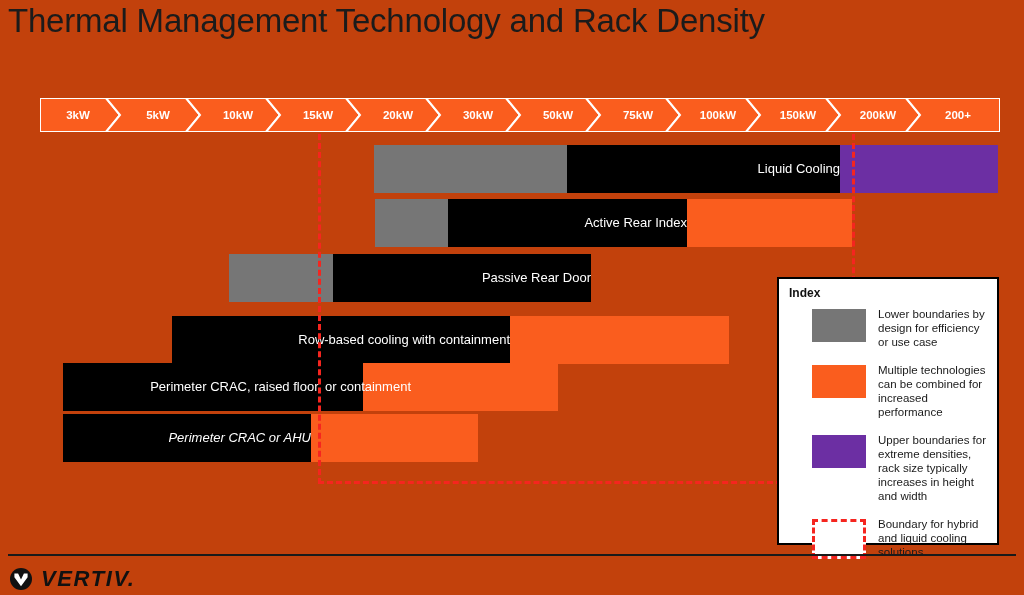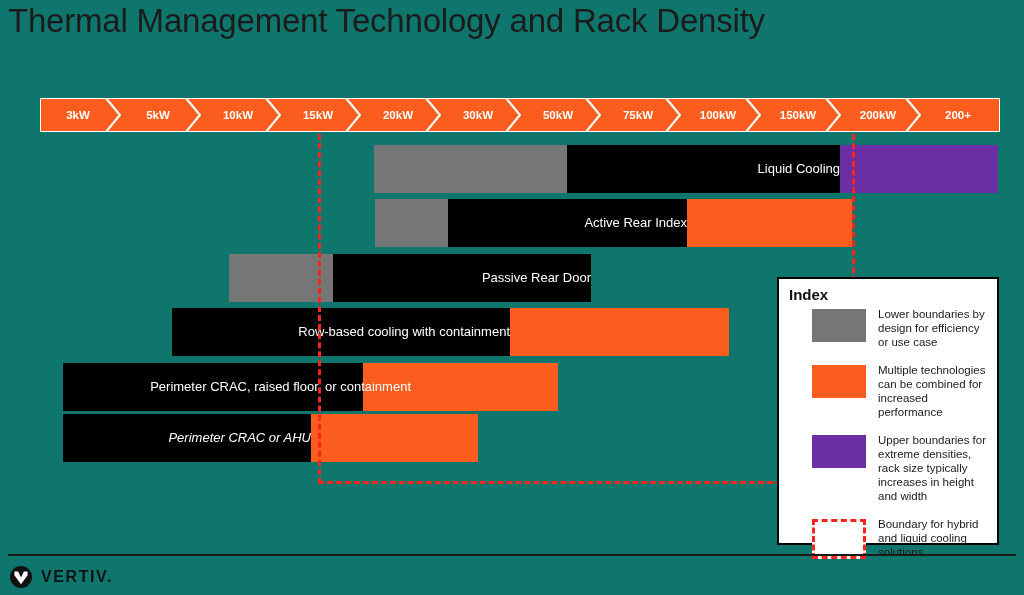--- a/index.html
+++ b/index.html
@@ -11,21 +11,21 @@
   body {
     font-family: "Liberation Sans", sans-serif;
     color: #1a1a1a;
     -webkit-font-smoothing: antialiased;
   }
   #page {
     position: relative;
     width: 1024px;
     height: 595px;
     overflow: hidden;
-    background: #0f766e;
+    background: #c2410c;
   }
 
   
   .page-title {
     position: absolute;
     left: 8px;
     top: 2px;
     font-size: 33px;
     font-weight: 400;
     letter-spacing: -0.2px;
@@ -96,21 +96,21 @@
     width: 222px;
     height: 268px;
     border: 2px solid #000000;
     background: #ffffff;
     box-sizing: border-box;
   }
   .legend-title {
     position: absolute;
     left: 10px;
     top: 7px;
-    font-size: 15px;
+    font-size: 12px;
     font-weight: bold;
     color: #111111;
   }
   .legend-items {
     position: absolute;
     left: 0;
     top: 28px;
     width: 100%;
   }
   .legend-item {
@@ -149,24 +149,25 @@
   }
   .footer-logo {
     position: absolute;
     left: 10px;
     top: 566px;
     display: flex;
     align-items: center;
   }
   .logo-mark { margin-right: 9px; display:block; }
   .logo-word {
-    font-size: 16px;
+    font-size: 22px;
     font-weight: bold;
     letter-spacing: 1.6px;
     color: #111111;
+    font-style: italic;
   }
 </style>
 </head>
 <body>
 
 <div id="page">
 
   <div class="page-title">Thermal Management Technology and Rack Density</div>
 
   <div class="scale-strip">
@@ -209,21 +210,21 @@
         <div class="seg seg-gray" style="left: 375px; width: 73px;"></div>
         <div class="seg seg-black" style="left: 448px; width: 239px;"></div>
         <div class="seg seg-orange" style="left: 687px; width: 165px;"></div>
         <div class="bar-label" style="left: 448px; width: 239px;">Active Rear Index</div>
       </div>
       <div class="bar-row" style="left: 0px; top: 254px; width: 1024px;">
         <div class="seg seg-gray" style="left: 229px; width: 104px;"></div>
         <div class="seg seg-black" style="left: 333px; width: 258px;"></div>
         <div class="bar-label" style="left: 333px; width: 258px;">Passive Rear Door</div>
       </div>
-      <div class="bar-row" style="left: 0px; top: 308px; width: 1024px;">
+      <div class="bar-row" style="left: 0px; top: 316px; width: 1024px;">
         <div class="seg seg-black" style="left: 172px; width: 338px;"></div>
         <div class="seg seg-orange" style="left: 510px; width: 219px;"></div>
         <div class="bar-label" style="left: 172px; width: 338px;">Row-based cooling with containment</div>
       </div>
       <div class="bar-row" style="left: 0px; top: 363px; width: 1024px;">
         <div class="seg seg-black" style="left: 63px; width: 300px;"></div>
         <div class="seg seg-orange" style="left: 363px; width: 195px;"></div>
         <div class="bar-label" style="left: 63px; width: 348px;">Perimeter CRAC, raised floor, or containment</div>
       </div>
       <div class="bar-row" style="left: 0px; top: 414px; width: 1024px;">

